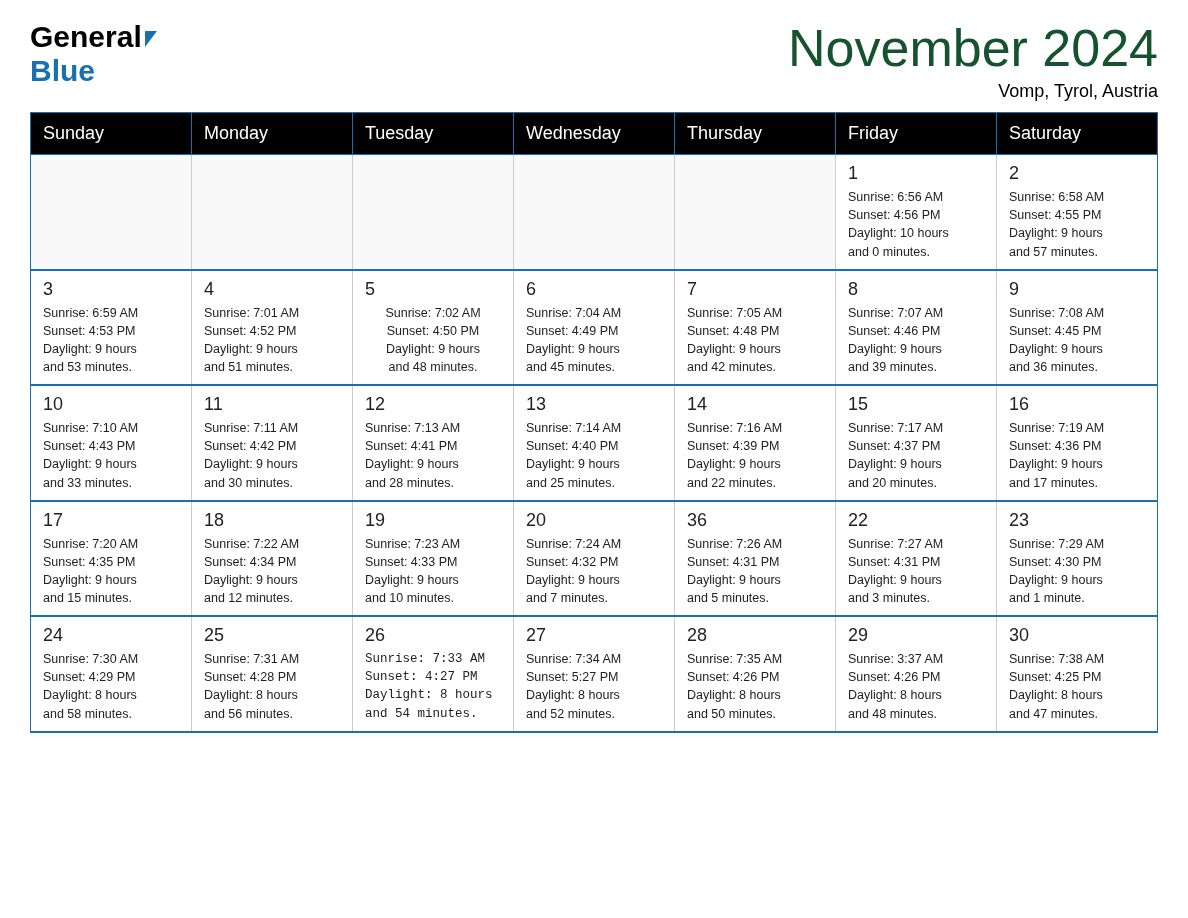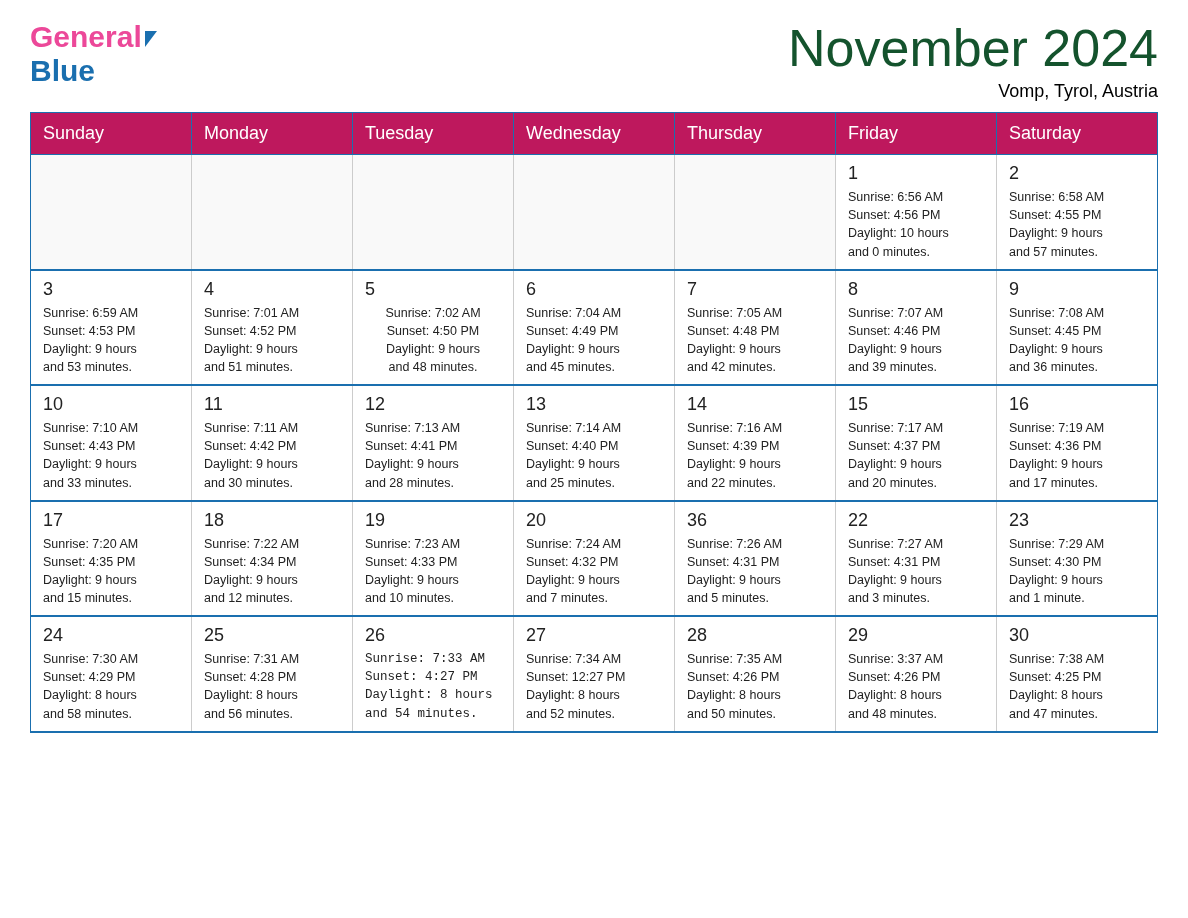--- a/index.html
+++ b/index.html
@@ -29,21 +29,21 @@
       font-size: 18px;
       color: #000000;
       margin-top: 4px;
     }
     .calendar {
       width: 100%;
       border-collapse: collapse;
       margin-top: 10px;
     }
     .calendar thead tr {
-      background-color: #be185d;
+      background-color: #000000;
     }
     .calendar thead th {
       color: #fff;
       font-size: 18px;
       font-weight: normal;
       padding: 10px 12px;
       text-align: left;
       border: 1px solid #1a6faf;
     }
     .calendar tbody tr {
@@ -85,21 +85,21 @@
       display: flex;
       flex-direction: column;
     }
     .logo-row1 {
       display: flex;
       align-items: center;
     }
     .general-text {
       font-size: 30px;
       font-weight: bold;
-      color: #ec4899;
+      color: #000000;
     }
     .arrow-icon {
       display: inline-block;
       margin-left: 3px;
       width: 0;
       height: 0;
       border-style: solid;
       border-width: 16px 12px 0 0;
       border-color: #1a6faf transparent transparent transparent;
       vertical-align: middle;
@@ -334,21 +334,21 @@
         <td>
           <span class="day-number">26</span>
           <div class="day-info" style="white-space: pre-line; font-family: Liberation Mono, monospace;">Sunrise: 7:33 AM
 Sunset: 4:27 PM
 Daylight: 8 hours
 and 54 minutes.</div>
         </td>
         <td>
           <span class="day-number">27</span>
           <div class="day-info" style="white-space: pre-line;">Sunrise: 7:34 AM
-Sunset: 12:27 PM
+Sunset: 5:27 PM
 Daylight: 8 hours
 and 52 minutes.</div>
         </td>
         <td>
           <span class="day-number">28</span>
           <div class="day-info" style="white-space: pre-line;">Sunrise: 7:35 AM
 Sunset: 4:26 PM
 Daylight: 8 hours
 and 50 minutes.</div>
         </td>

